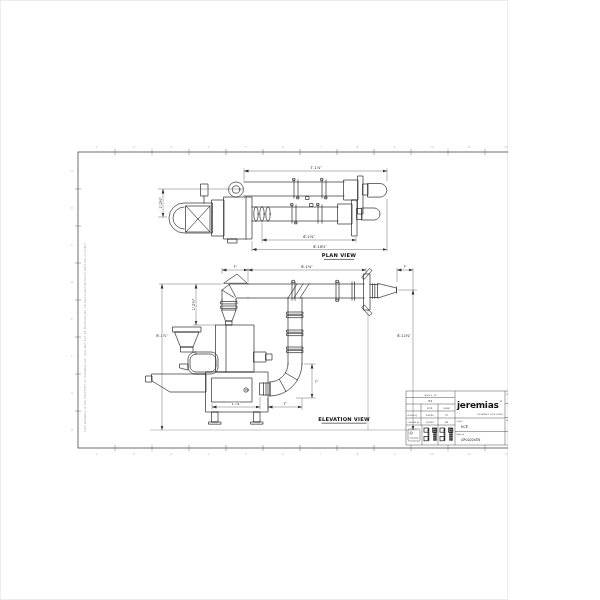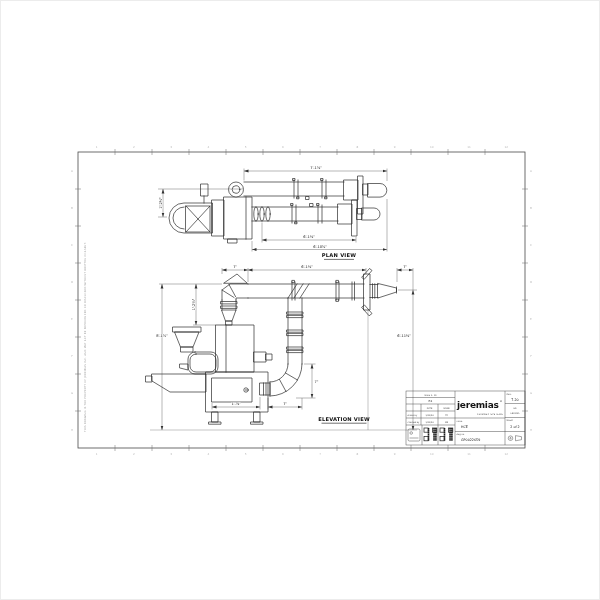--- a/index.html
+++ b/index.html
@@ -1,16 +1,16 @@
 <!DOCTYPE html>
 <html><head>
 <meta charset="utf-8">
 <style>
   html,body{margin:0;padding:0;background:#fff;}
-  .screen{width:600px;height:600px;position:relative;background:#ffffff;box-shadow:inset 0 0 0 1px #ececec;overflow:hidden;}
+  .screen{width:508px;height:600px;position:relative;background:#ffffff;box-shadow:inset 0 0 0 1px #ececec;overflow:hidden;}
   svg{position:absolute;left:0;top:0;}
   svg text{font-family:"DejaVu Sans","Liberation Sans",sans-serif;}
   .ln{fill:none;stroke:#2b2b2b;stroke-width:0.7;stroke-linejoin:round;stroke-linecap:square;}
   .lnf{fill:#ffffff;stroke:#2b2b2b;stroke-width:0.7;stroke-linejoin:round;}
   .thin{fill:none;stroke:#5a5a5a;stroke-width:0.35;}
   .dim{fill:none;stroke:#4a4a4a;stroke-width:0.4;}
   .dimtext{font-size:3.6px;fill:#1a1a1a;paint-order:stroke;stroke:#ffffff;stroke-width:0.7;letter-spacing:-0.1px;}
   .viewlabel{font-size:5.2px;font-weight:bold;fill:#101010;letter-spacing:0.2px;}
   .tb{fill:none;stroke:#3a3a3a;stroke-width:0.45;}
   .tb-xs{font-size:2.1px;fill:#444;}

